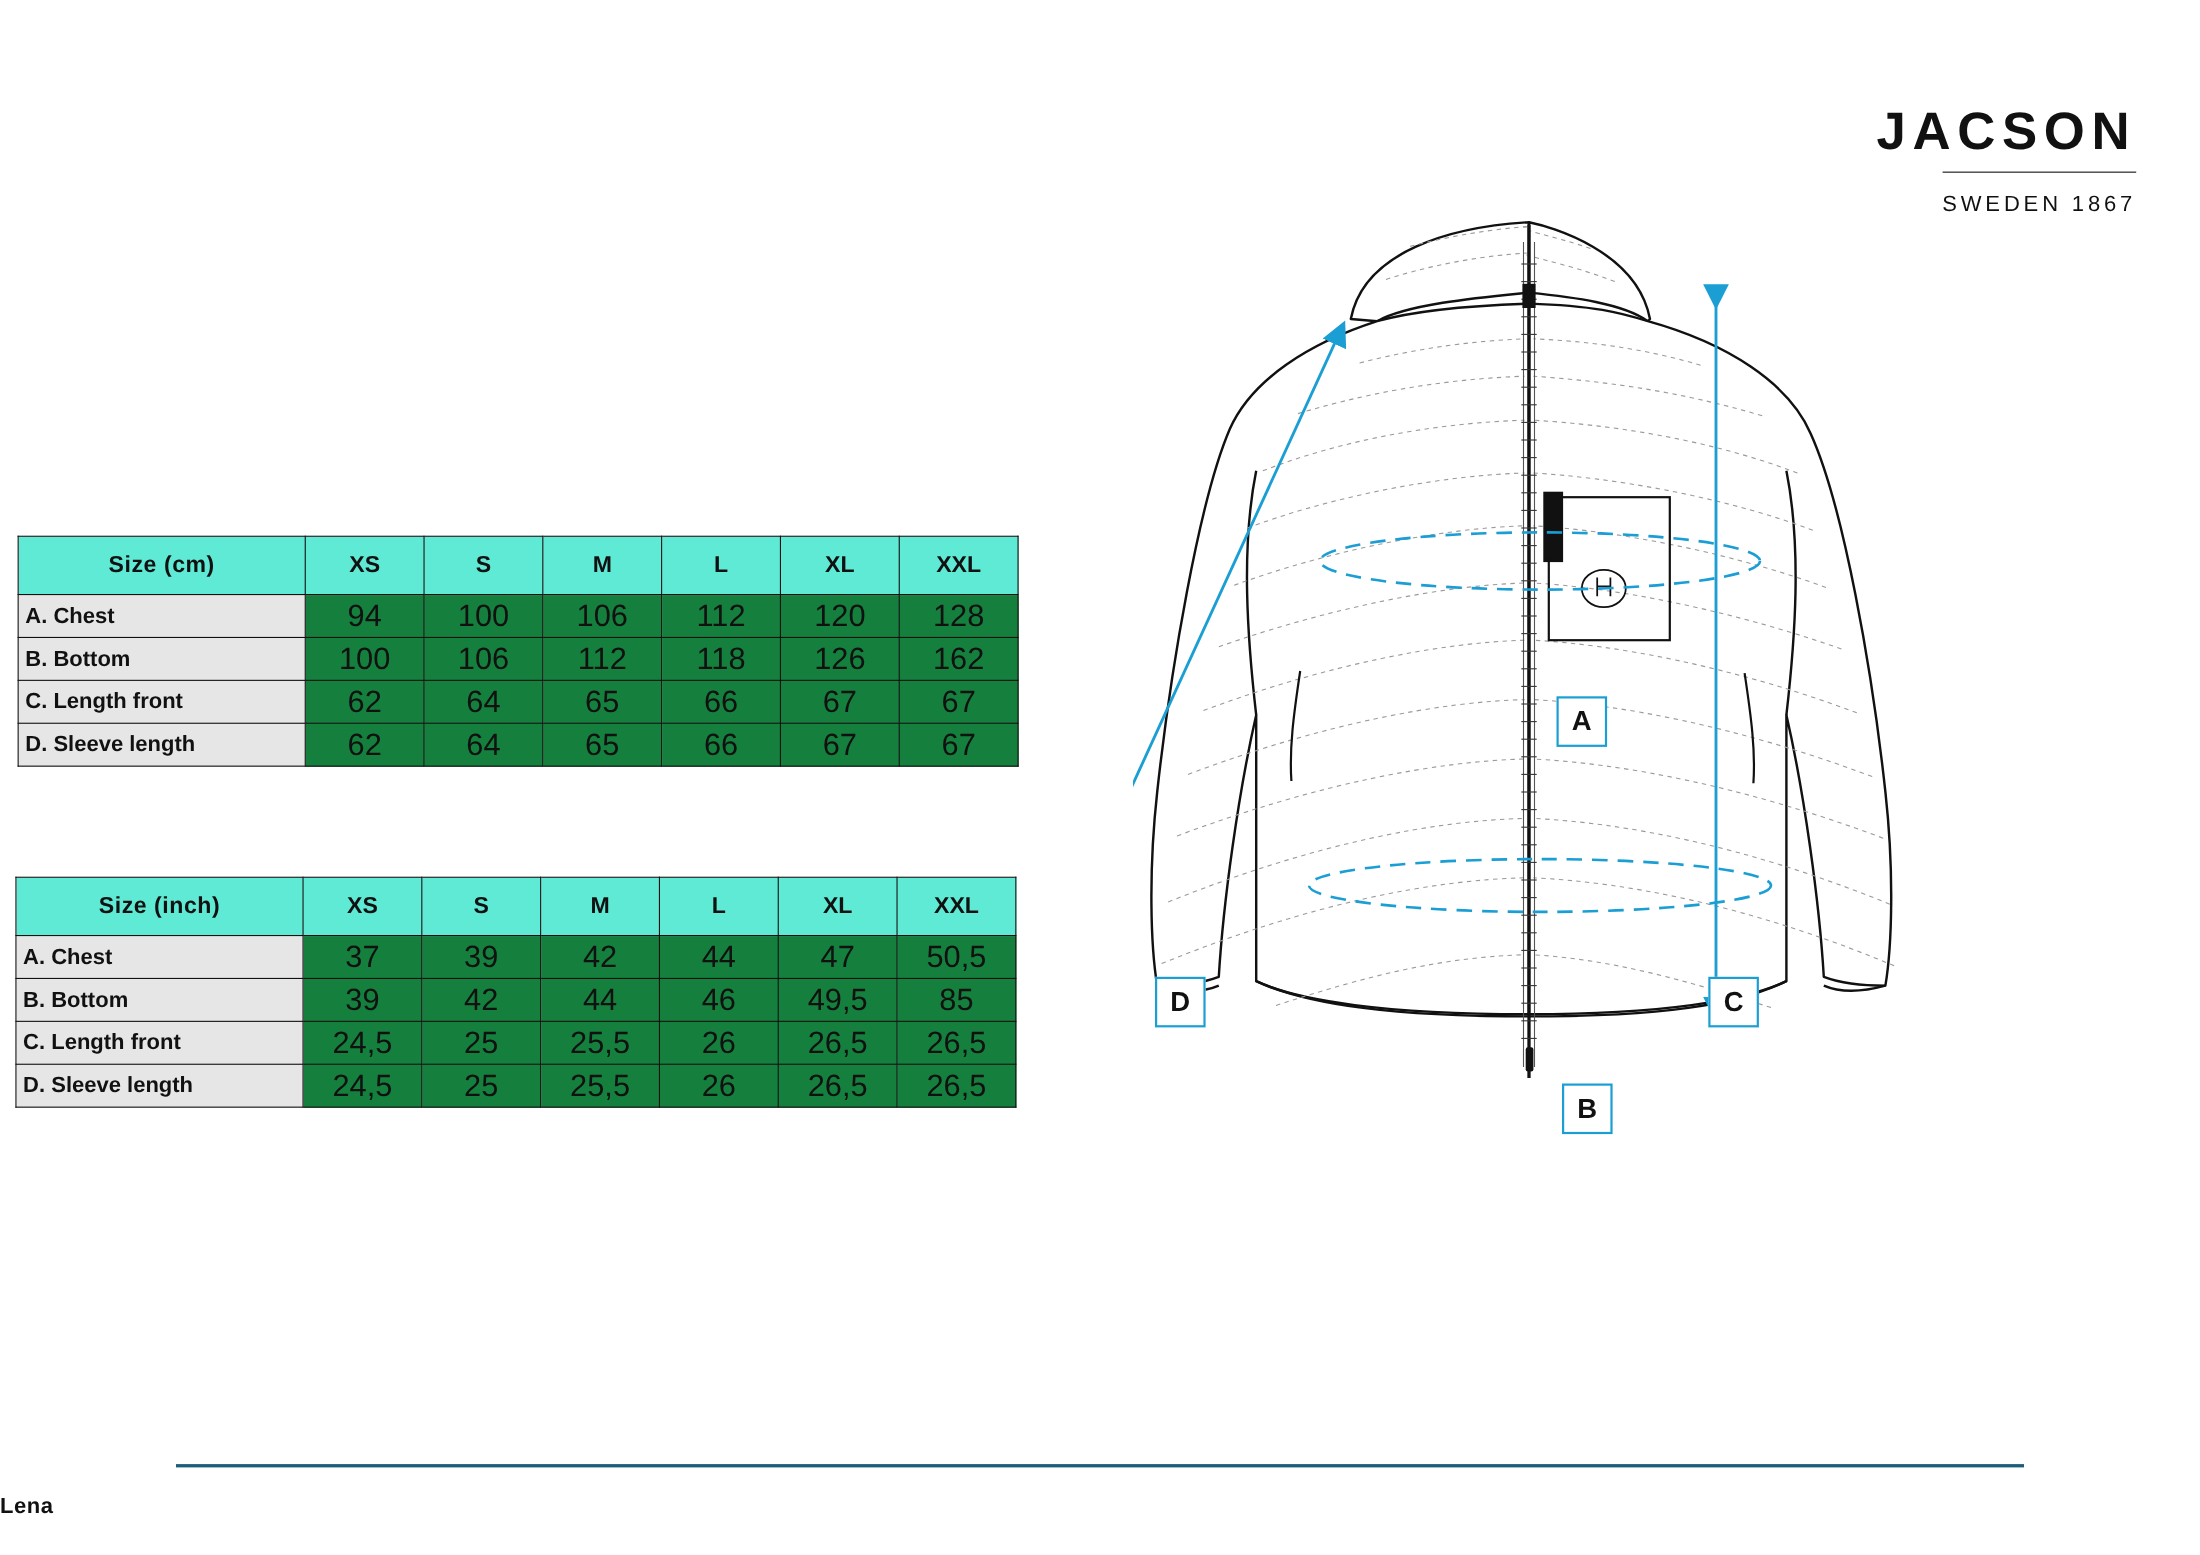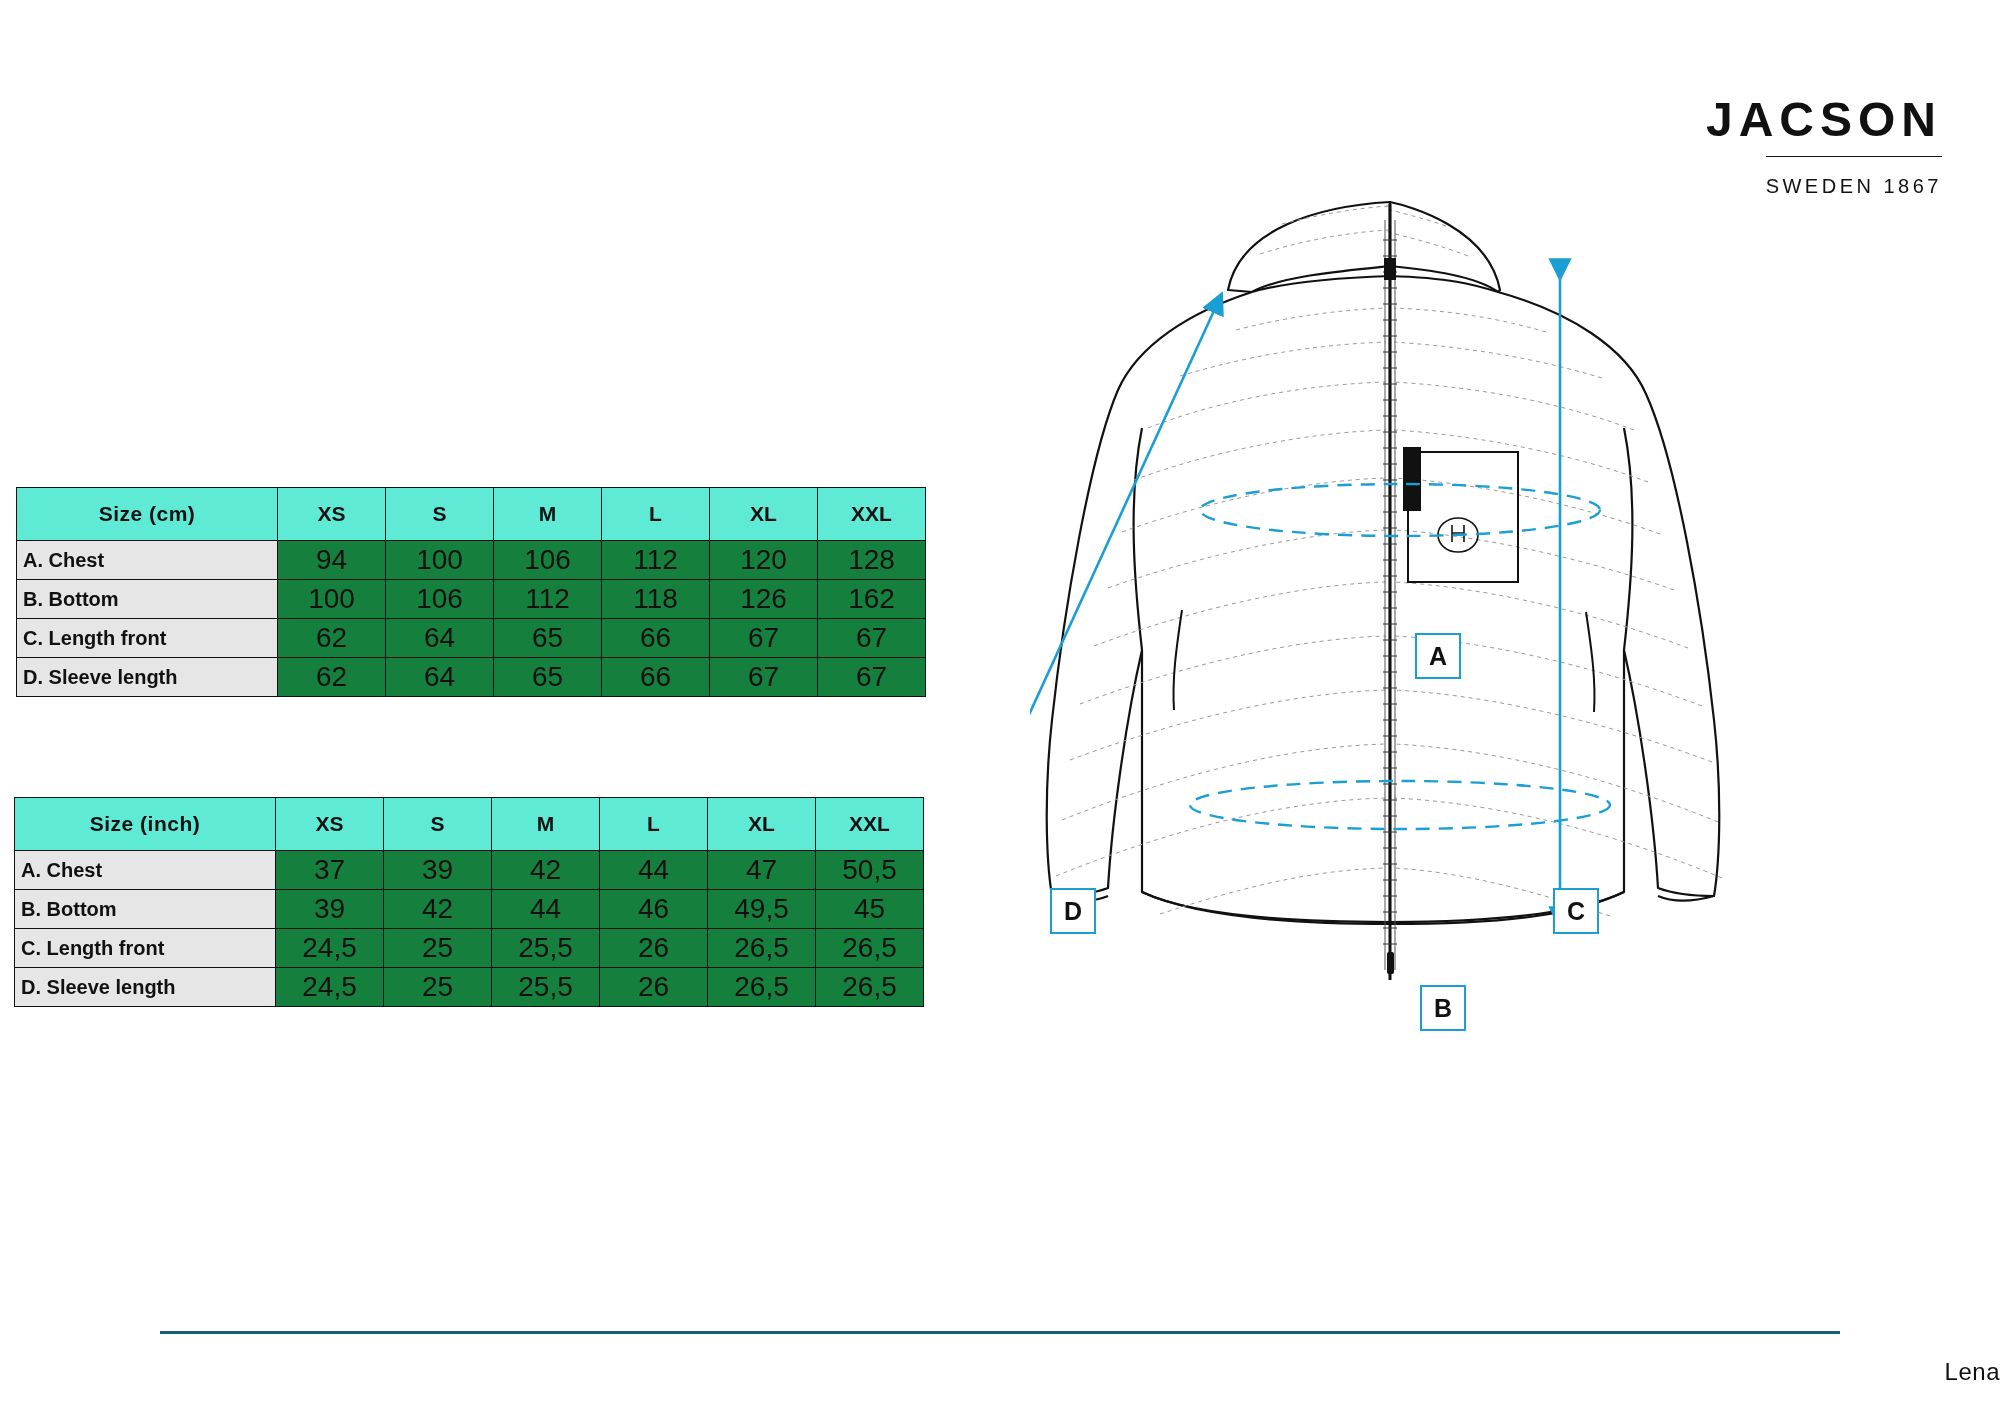--- a/index.html
+++ b/index.html
@@ -92,23 +92,23 @@
     right: 160px;
     top: 1331px;
     height: 3px;
     background: #1b5e77;
   }
   .footer-title {
     position: absolute;
     top: 1358px;
     left: 0;
     right: 0;
-    text-align: right;
-    font-size: 24px;
-    font-weight: 400;
+    text-align: left;
+    font-size: 20px;
+    font-weight: 700;
     color: #111;
     letter-spacing: 0.5px;
   }
 
   
   #jacket-illustration {
     position: absolute;
     left: 1030px;
     top: 180px;
     width: 940px;
@@ -215,21 +215,21 @@
       <td class="val">47</td>
       <td class="val">50,5</td>
     </tr>
     <tr>
       <td class="rowlabel">B. Bottom</td>
       <td class="val">39</td>
       <td class="val">42</td>
       <td class="val">44</td>
       <td class="val">46</td>
       <td class="val">49,5</td>
-      <td class="val">45</td>
+      <td class="val">85</td>
     </tr>
     <tr>
       <td class="rowlabel">C. Length front</td>
       <td class="val">24,5</td>
       <td class="val">25</td>
       <td class="val">25,5</td>
       <td class="val">26</td>
       <td class="val">26,5</td>
       <td class="val">26,5</td>
     </tr>

